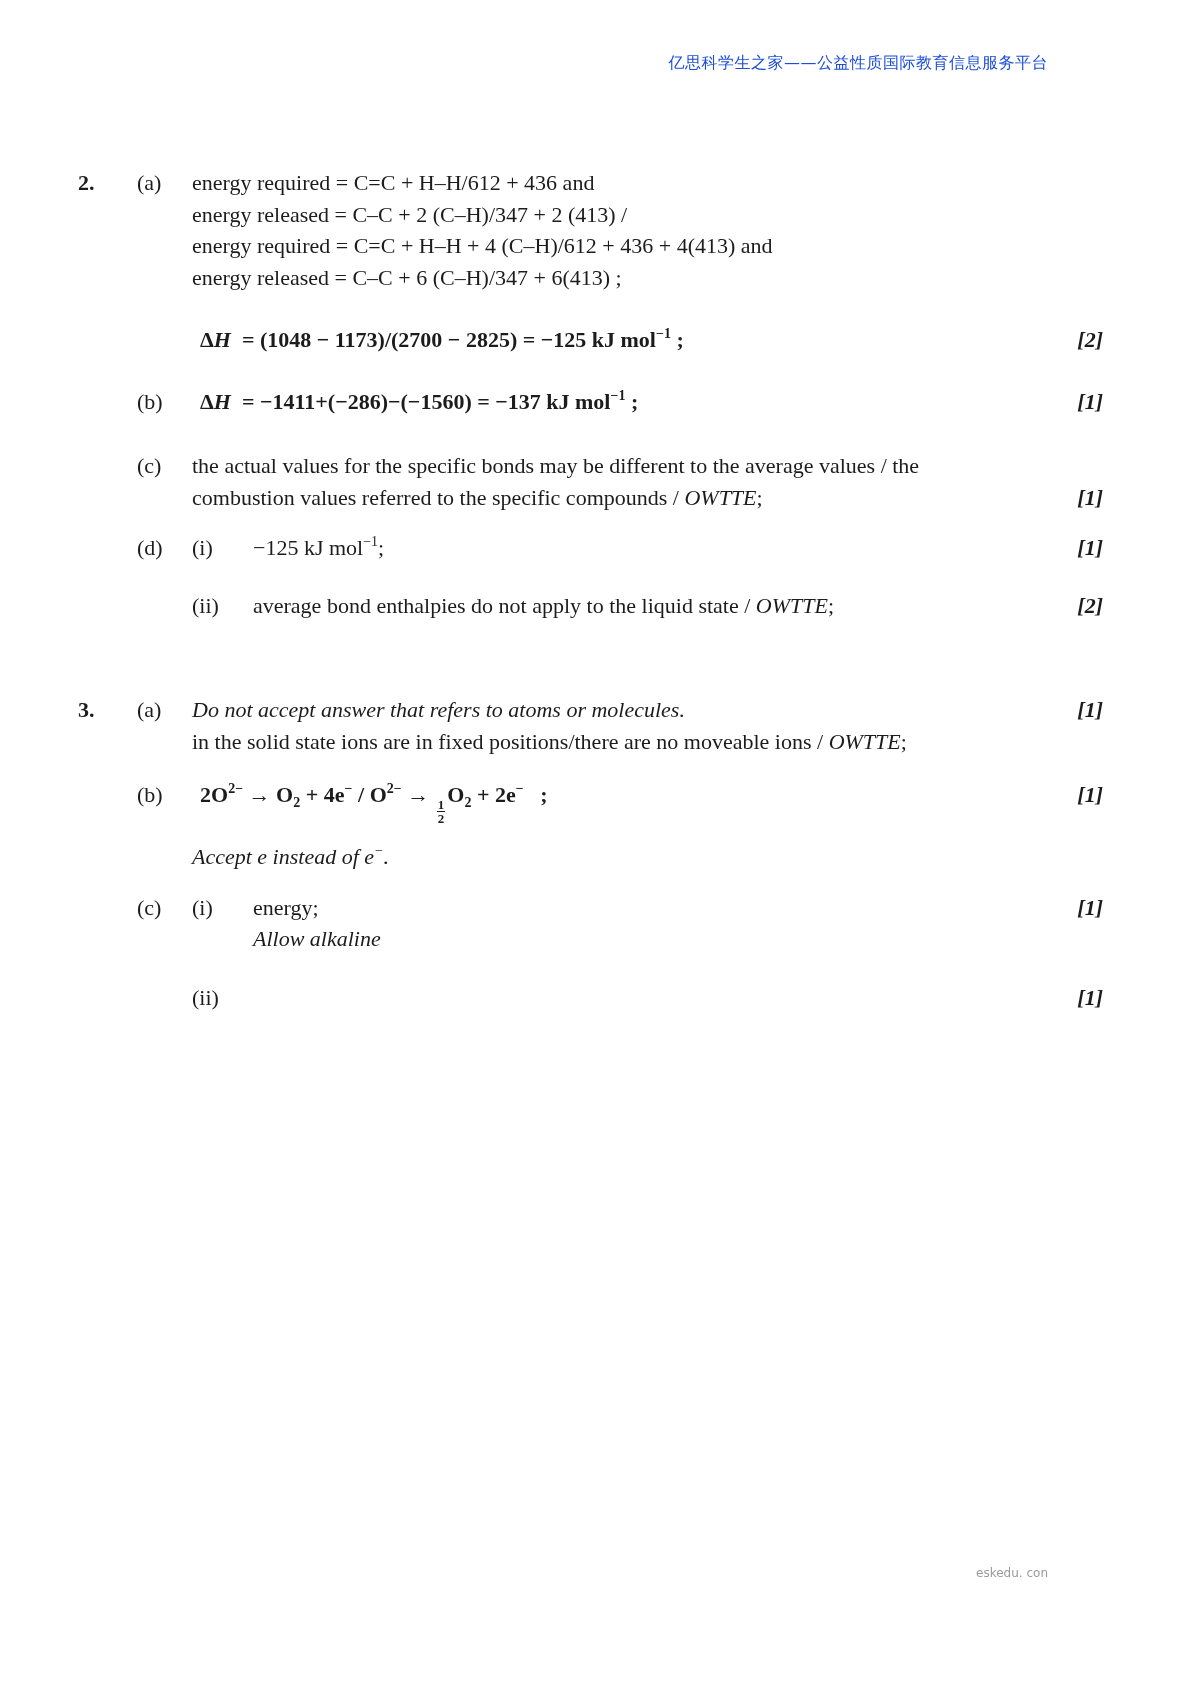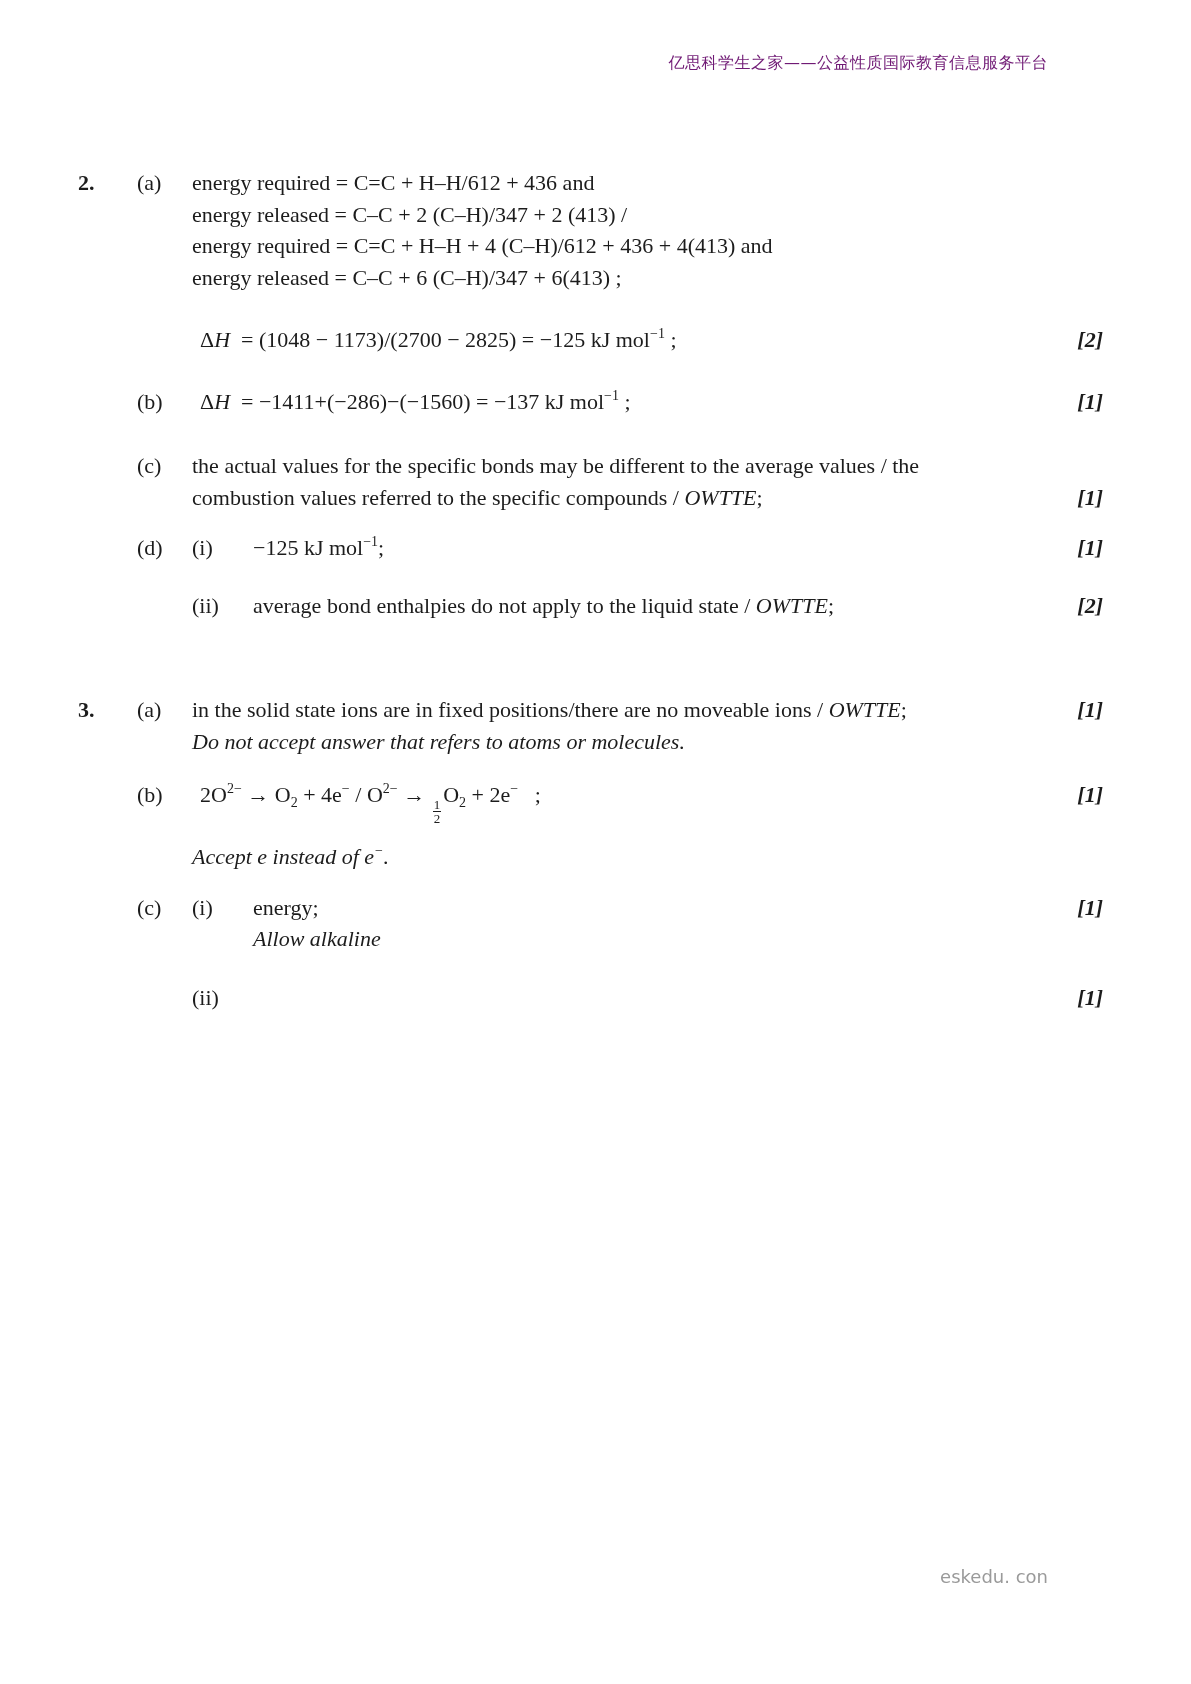--- a/index.html
+++ b/index.html
@@ -7,39 +7,39 @@
     position:relative;
     width:1191px;height:1684px;
     background:#ffffff;
     font-family:"Liberation Serif","DejaVu Serif",serif;
     color:#1c1c1c;
     overflow:hidden;
   }
   .site-header{
     position:absolute;top:53px;right:143px;
     font-family:"DejaVu Sans","Liberation Sans",sans-serif;
-    font-size:16px;color:#701a75;letter-spacing:.5px;
+    font-size:16px;color:#1d4ed8;letter-spacing:.5px;
   }
   .site-footer{
     position:absolute;top:1566px;right:143px;
     font-family:"DejaVu Sans","Liberation Sans",sans-serif;
-    font-size:18px;color:#9a9a9a;
+    font-size:12px;color:#9a9a9a;
   }
   .content{position:absolute;left:78px;top:167px;width:1025px;}
   .row{position:relative;display:flex;align-items:flex-start;
        font-size:22px;line-height:31.5px;}
   .c-num{width:59px;flex:0 0 59px;font-weight:bold;}
   .c-letter{width:55px;flex:0 0 55px;}
   .c-roman{width:61px;flex:0 0 61px;}
   .c-text{flex:1 1 auto;min-width:0;}
   .line{white-space:nowrap;}
   .wrapline{white-space:nowrap;}
   .justify{width:763px;text-align:justify;text-align-last:justify;white-space:normal;}
   .note{font-style:italic;}
-  .eq{padding-left:8px;}
+  .eq{padding-left:8px;font-weight:bold;}
   .mark{
     position:absolute;right:0;
     font-weight:bold;font-style:italic;font-size:22px;line-height:31.5px;
   }
   .mark-top{top:0;}
   .mark-bottom{bottom:0;}
   sub,sup{font-size:14px;line-height:0;position:relative;vertical-align:baseline;}
   sup{top:-9px;}
   sub{top:5px;}
   .frac{display:inline-flex;flex-direction:column;align-items:center;
@@ -123,22 +123,22 @@
       <div class="c-text">
         <div class="line">average bond enthalpies do not apply to the liquid state / <i>OWTTE</i>;</div>
       </div>
       <span class="mark mark-bottom">[2]</span>
     </div>
 
     <div class="row m-q3">
       <div class="c-num">3.</div>
       <div class="c-letter">(a)</div>
       <div class="c-text">
+        <div class="line note">Do not accept answer that refers to atoms or molecules.</div>
         <div class="line">in the solid state ions are in fixed positions/there are no moveable ions / <i>OWTTE</i>;</div>
-        <div class="line note">Do not accept answer that refers to atoms or molecules.</div>
       </div>
       <span class="mark mark-top">[1]</span>
     </div>
 
     <div class="row m-3b">
       <div class="c-num"></div>
       <div class="c-letter">(b)</div>
       <div class="c-text">
         <div class="line eq">2O<sup>2−</sup> → O<sub>2</sub> + 4e<sup>−</sup> / O<sup>2−</sup> → <span class="frac">
               <span class="ft">1</span>

